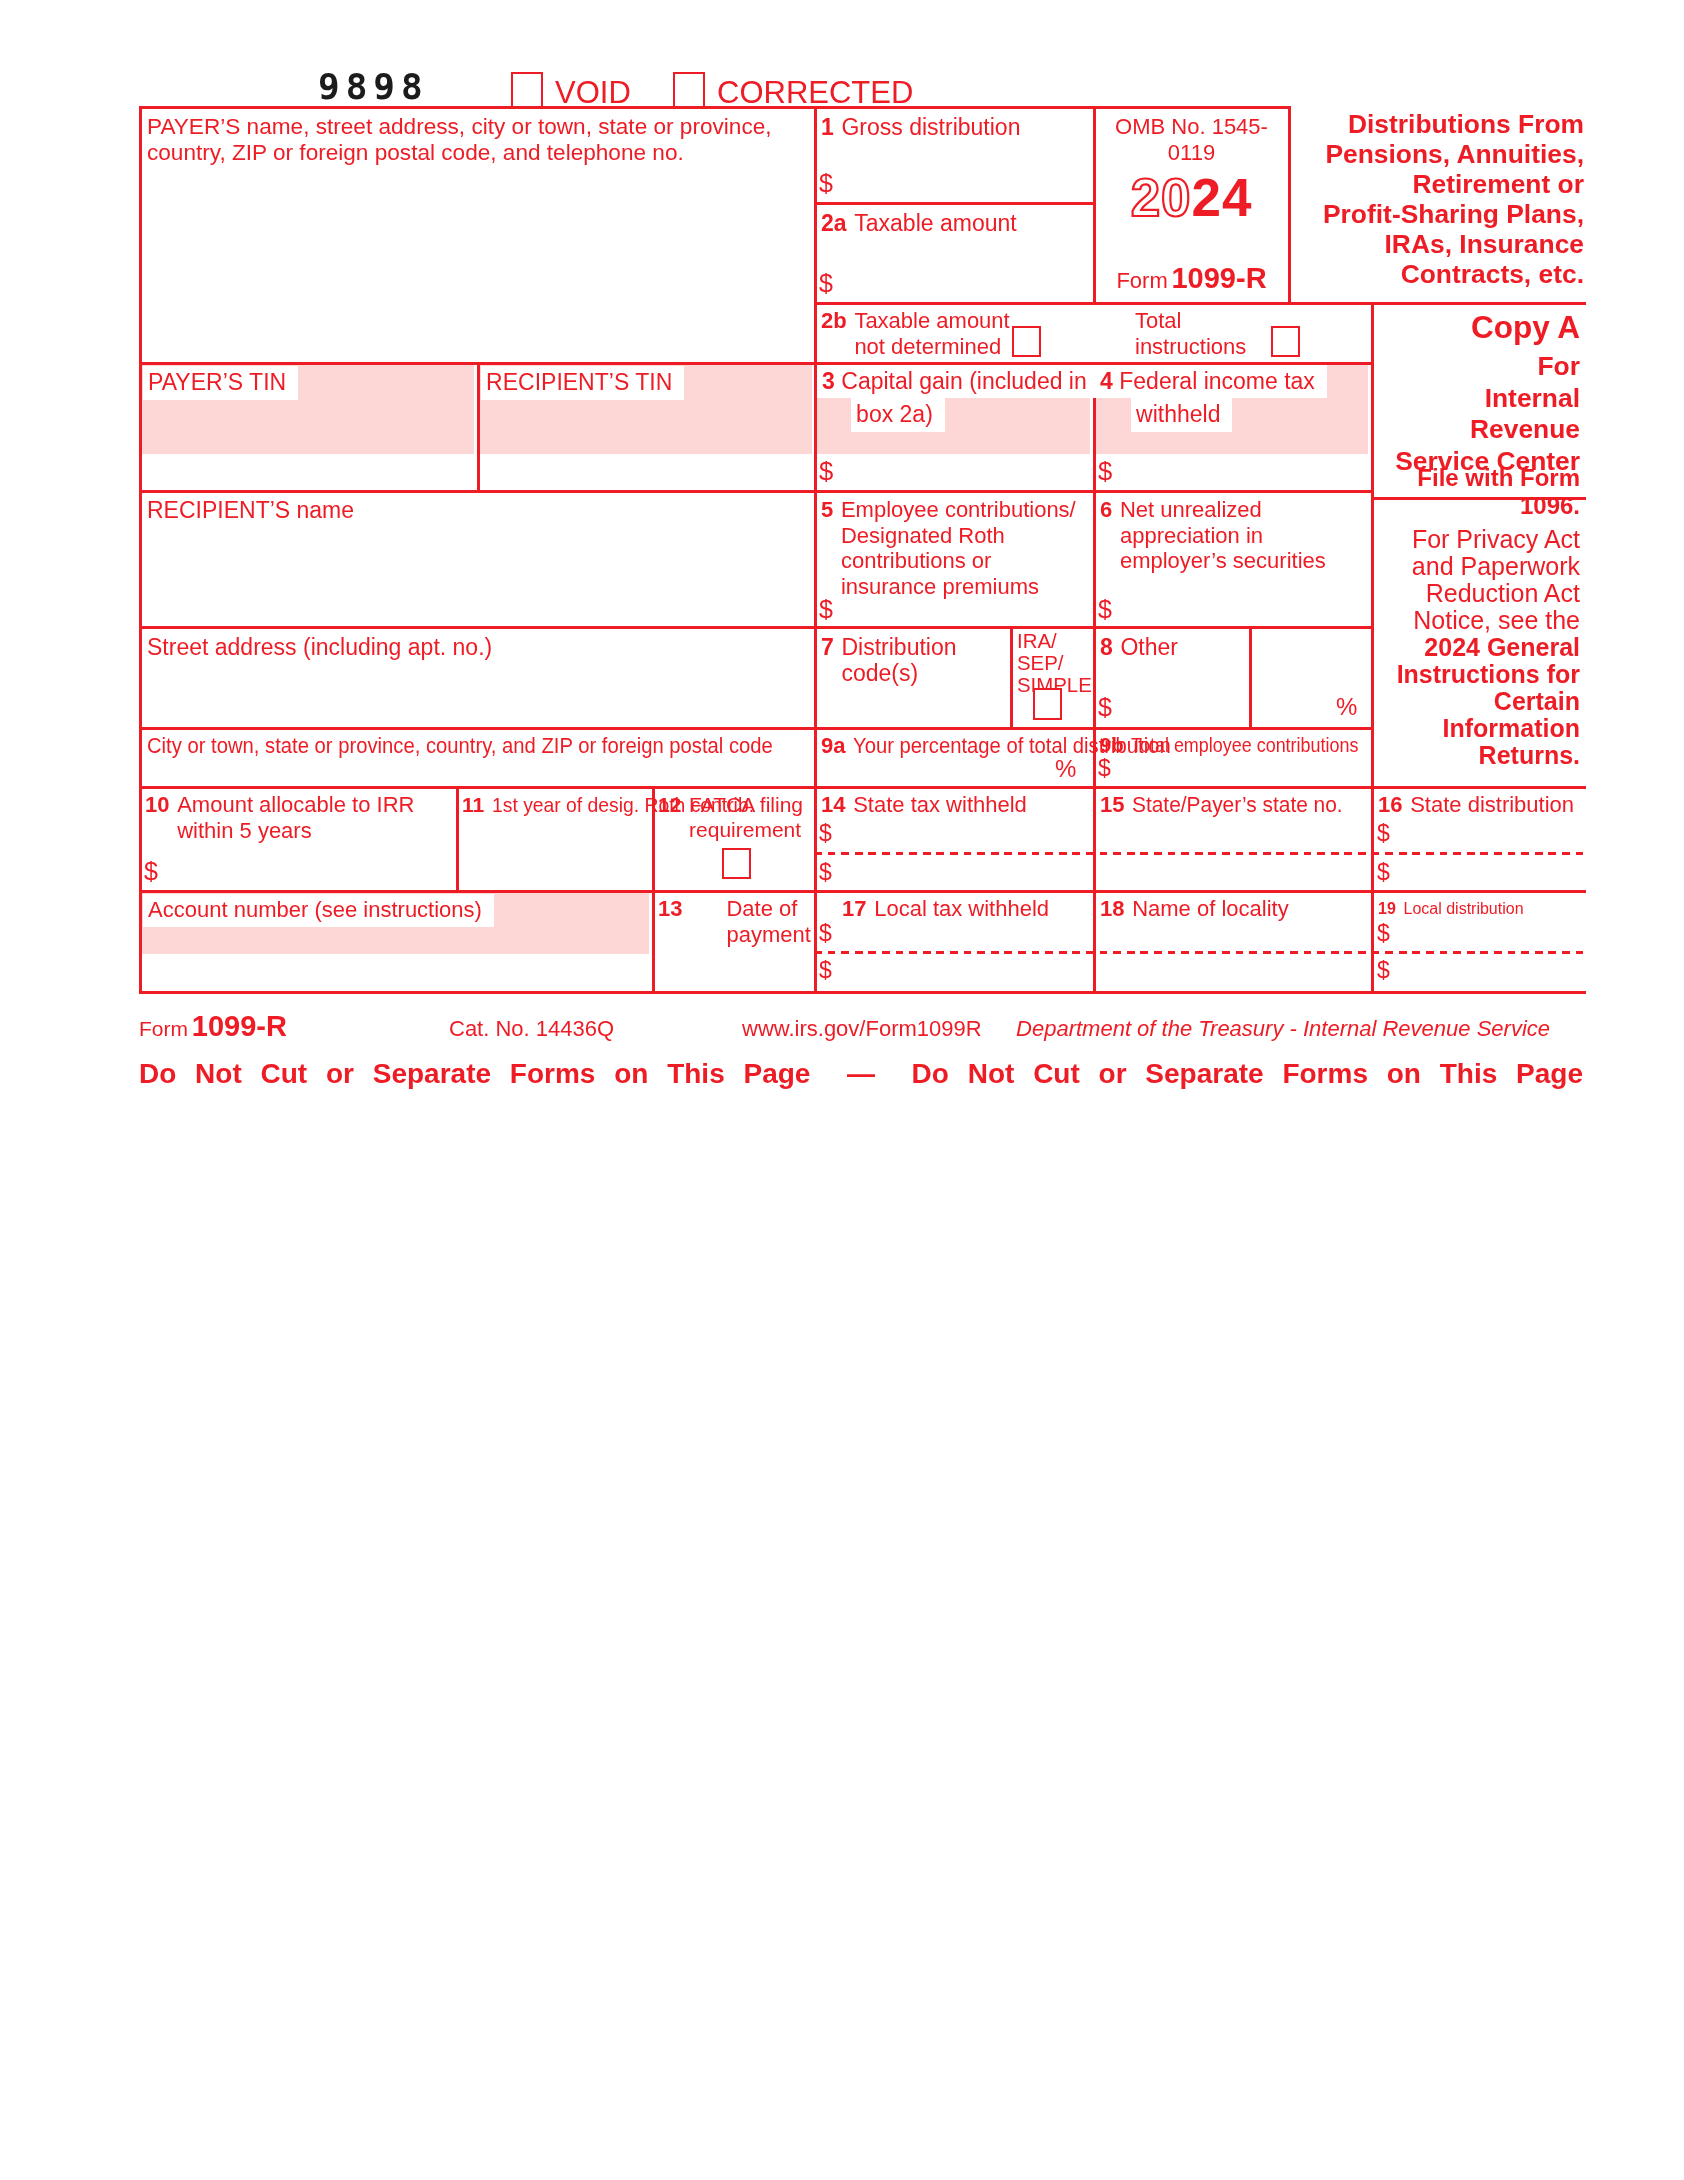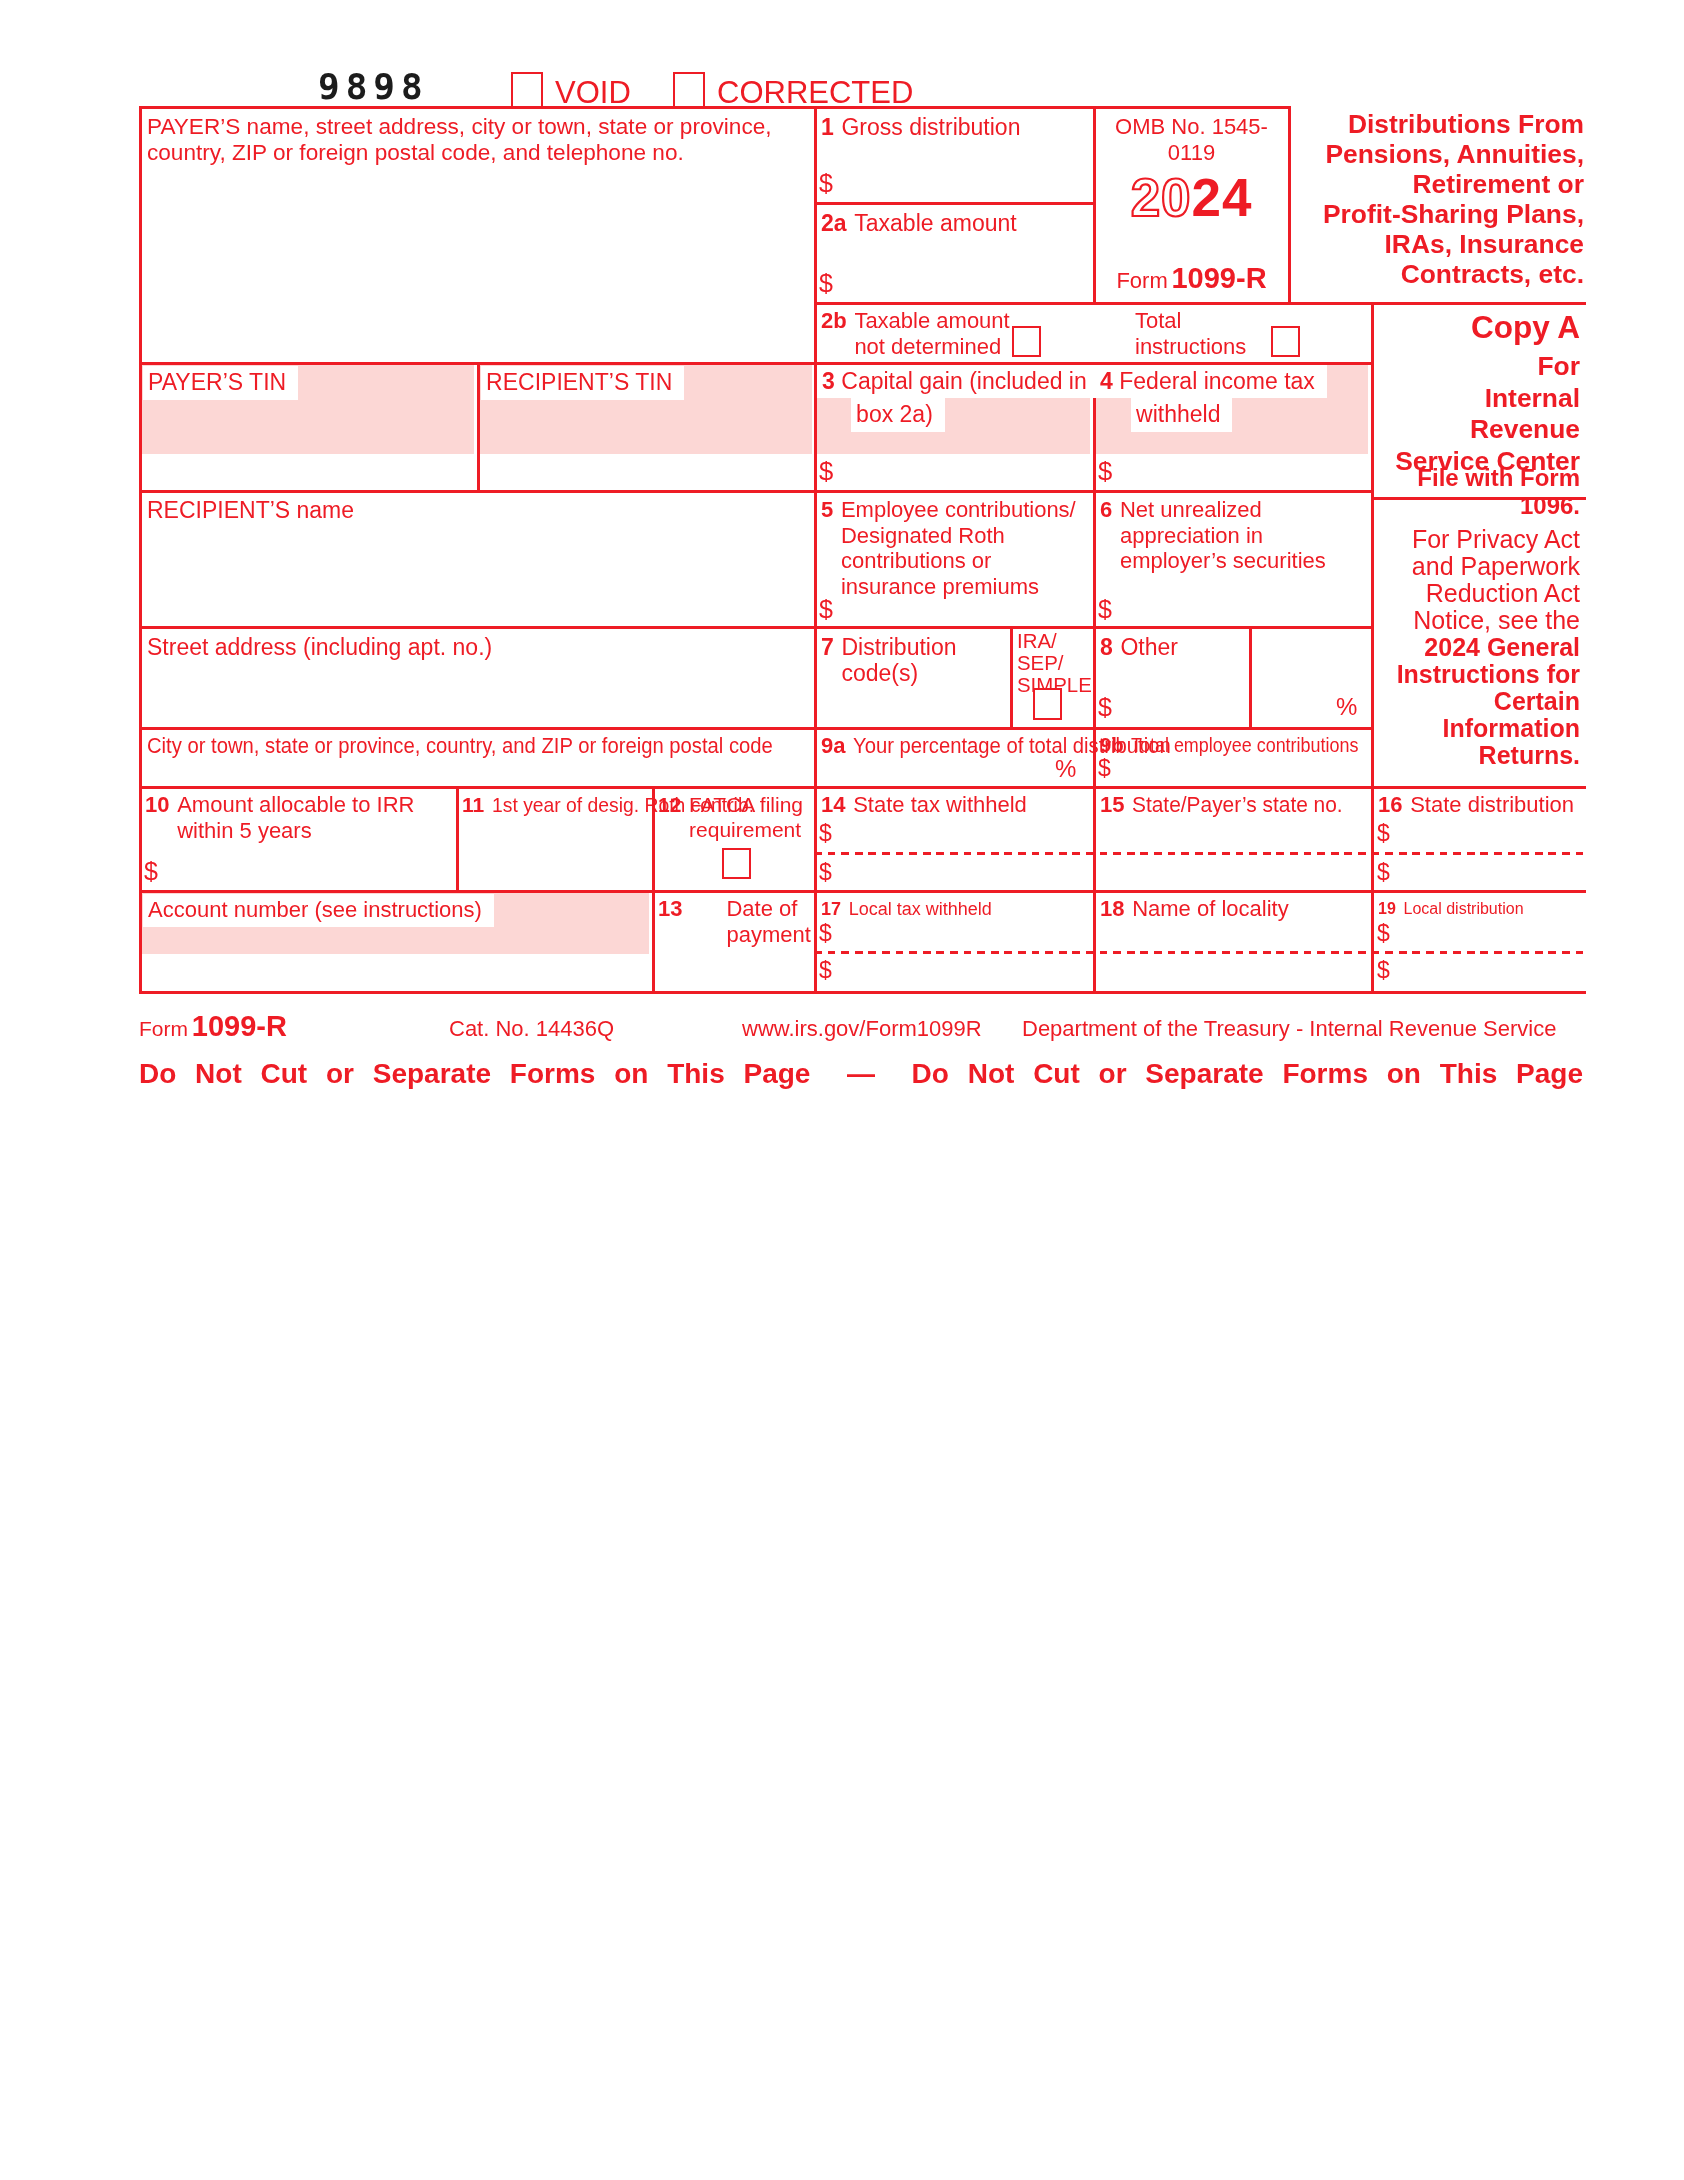--- a/index.html
+++ b/index.html
@@ -234,21 +234,21 @@
   <div class="dollar" style="left:1377px;top:859px;font-size:23px;">$</div>
 
   <div class="abs" style="left:143px;top:894px;font-size:22px;"><span class="chip">Account number (see instructions)</span></div>
 
   <div class="lbl" style="left:658px;top:896px;font-size:22px;line-height:25.6px;gap:44px;">
     <span class="num">13</span>
     <span class="pre">Date of
 payment</span>
   </div>
 
-  <div class="lbl" style="left:821px;top:896px;font-size:18px;">
+  <div class="lbl" style="left:842px;top:896px;font-size:22px;">
     <span class="num">17</span>
     <span>Local tax withheld</span>
   </div>
   <div class="dollar" style="left:819px;top:920px;font-size:23px;">$</div>
   <div class="dollar" style="left:819px;top:957px;font-size:23px;">$</div>
   <div class="entry" style="left:848px;top:918px;width:239px;height:68px;"></div>
 
   <div class="lbl" style="left:1100px;top:896px;font-size:22px;">
     <span class="num">18</span>
     <span>Name of locality</span>
@@ -261,21 +261,21 @@
   </div>
   <div class="dollar" style="left:1377px;top:920px;font-size:23px;">$</div>
   <div class="dollar" style="left:1377px;top:957px;font-size:23px;">$</div>
 
   <div class="abs" style="left:139px;top:1010px;">
     <span style="font-size:21px;">Form</span>
     <span class="bold" style="font-size:29px;">1099-R</span>
   </div>
   <div class="abs" style="left:449px;top:1016px;font-size:22px;">Cat. No. 14436Q</div>
   <div class="abs" style="left:742px;top:1016px;font-size:22px;">www.irs.gov/Form1099R</div>
-  <div class="abs" style="left:1022px;top:1016px;width:560px;text-align:left;font-size:22px;">Department of the Treasury - Internal Revenue Service</div>
+  <div class="abs" style="left:990px;top:1016px;width:560px;text-align:right;font-size:22px;font-style:italic;">Department of the Treasury - Internal Revenue Service</div>
 
   <div class="abs bold" style="left:139px;top:1058px;width:1444px;display:flex;justify-content:space-between;font-size:28px;word-spacing:11px;">
     <span>Do Not Cut or Separate Forms on This Page</span>
     <span>—</span>
     <span>Do Not Cut or Separate Forms on This Page</span>
   </div>
 
 </div>
 
 

